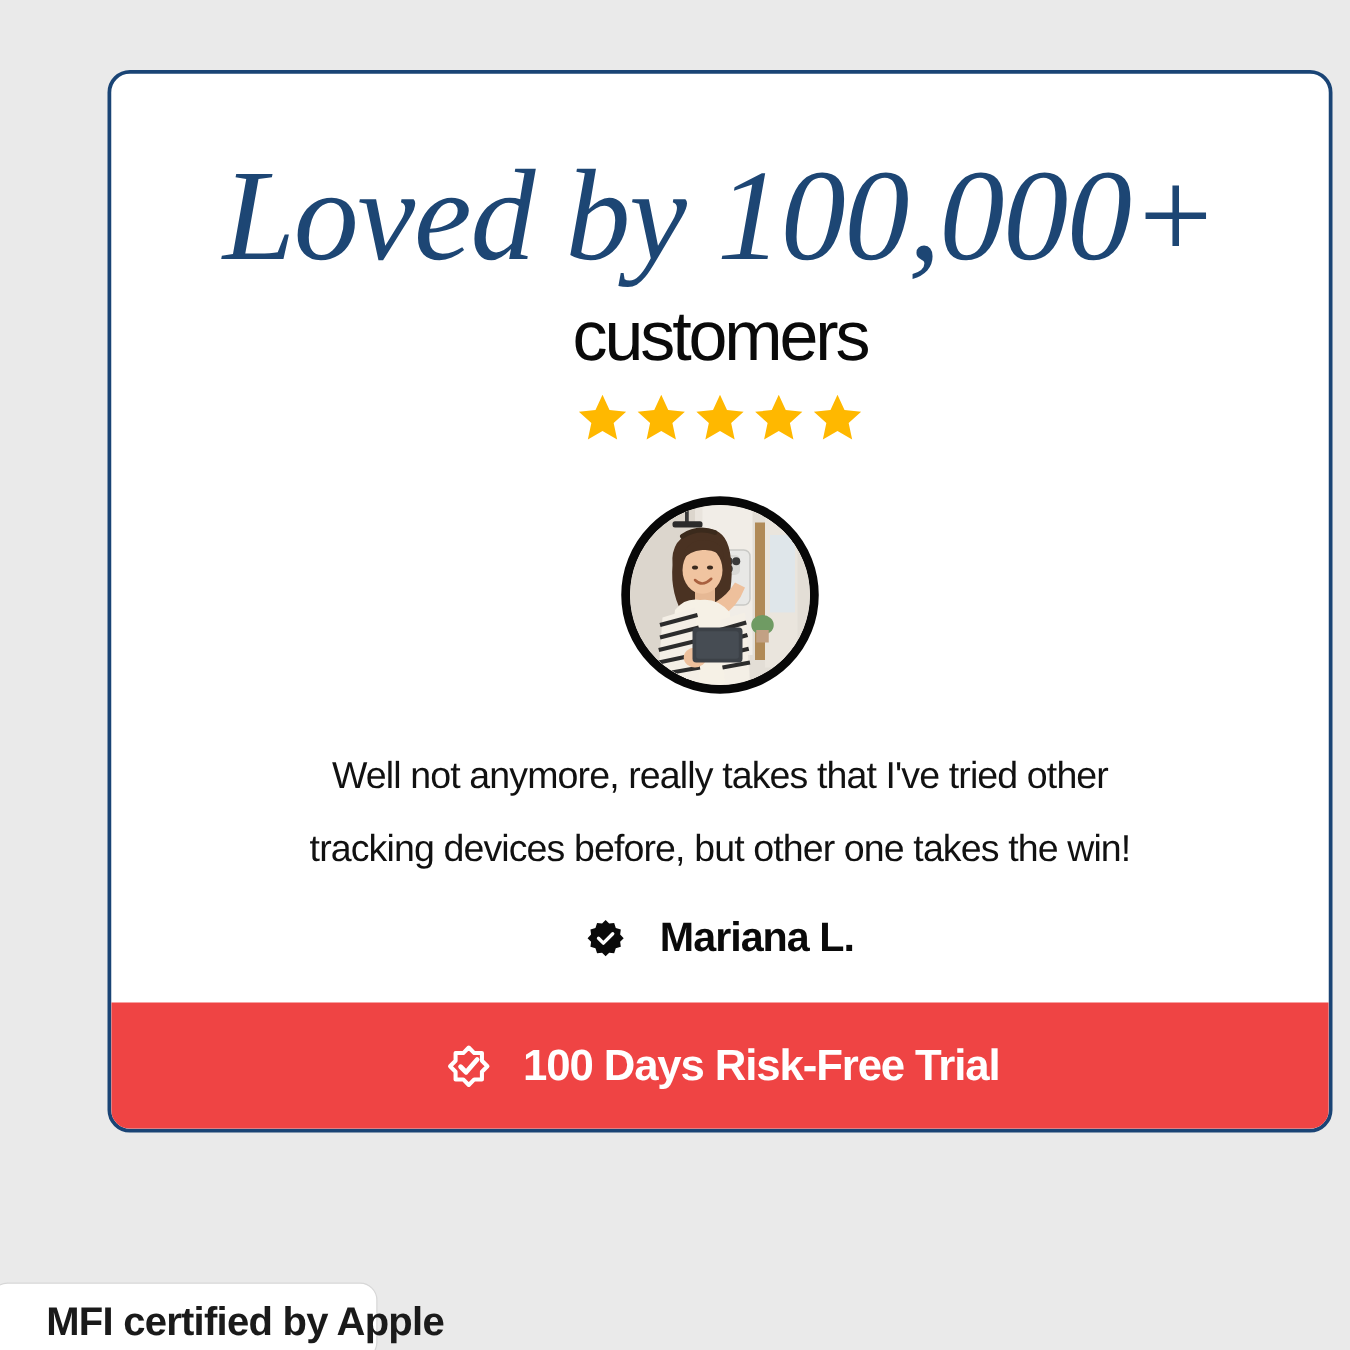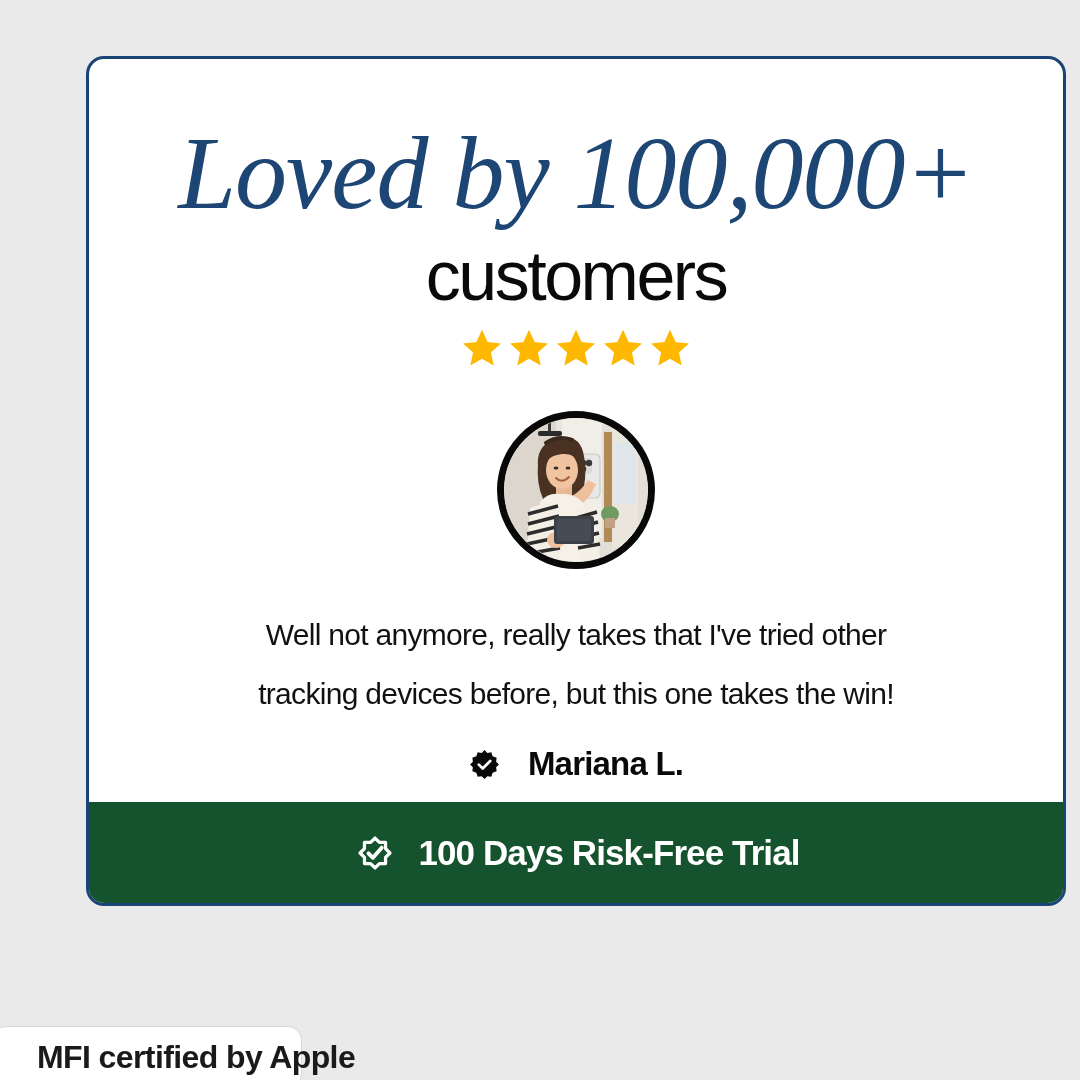--- a/index.html
+++ b/index.html
@@ -51,21 +51,21 @@
     font-size: 104px;
     line-height: 1.0;
     color: #1d4674;
     letter-spacing: -1px;
     white-space: nowrap;
   }
 
   .headline-plain {
     font-family: "Liberation Sans", sans-serif;
     font-weight: 300;
-    font-size: 70px;
+    font-size: 56px;
     line-height: 1.0;
     color: #0a0a0a;
     letter-spacing: -2.5px;
     margin-top: 16px;
   }
 
   
   .stars {
     margin-top: 16px;
     display: flex;
@@ -119,21 +119,21 @@
     font-size: 33px;
     color: #0a0a0a;
     letter-spacing: -0.8px;
   }
   .verified-badge { display: block; }
 
   
   .trial-banner {
     flex: 0 0 auto;
     height: 101px;
-    background: #14532d;
+    background: #ef4444;
     display: flex;
     align-items: center;
     justify-content: center;
     gap: 20px;
   }
   .trial-label {
     font-family: "Liberation Sans", sans-serif;
     font-weight: 700;
     font-size: 35px;
     color: #ffffff;
@@ -271,21 +271,21 @@
 
               <rect x="50" y="98" width="40" height="28" rx="3" fill="#3c4147"></rect>
               <rect x="53" y="101" width="34" height="22" rx="2" fill="#464c53"></rect>
             </g>
           </svg>
         </div>
       </div>
 
       <div class="quote">
         <div>Well not anymore, really takes that I've tried other</div>
-        <div>tracking devices before, but this one takes the win!</div>
+        <div>tracking devices before, but other one takes the win!</div>
       </div>
 
       <div class="reviewer">
         <svg class="verified-badge" width="31" height="31" viewBox="0 0 24 24">
           <path fill="#0a0a0a" d="M12 0.8 14.2 3 17.3 2.6 18.3 5.7 21.4 6.7 21 9.8 23.2 12 21 14.2 21.4 17.3 18.3 18.3 17.3 21.4 14.2 21 12 23.2 9.8 21 6.7 21.4 5.7 18.3 2.6 17.3 3 14.2 0.8 12 3 9.8 2.6 6.7 5.7 5.7 6.7 2.6 9.8 3 Z"></path>
           <path fill="none" stroke="#ffffff" stroke-width="2.1" stroke-linecap="round" stroke-linejoin="round" d="M7.6 12.1 10.6 15.1 16.4 9.3"></path>
         </svg>
         <span class="reviewer-name">Mariana L.</span>
       </div>
 

